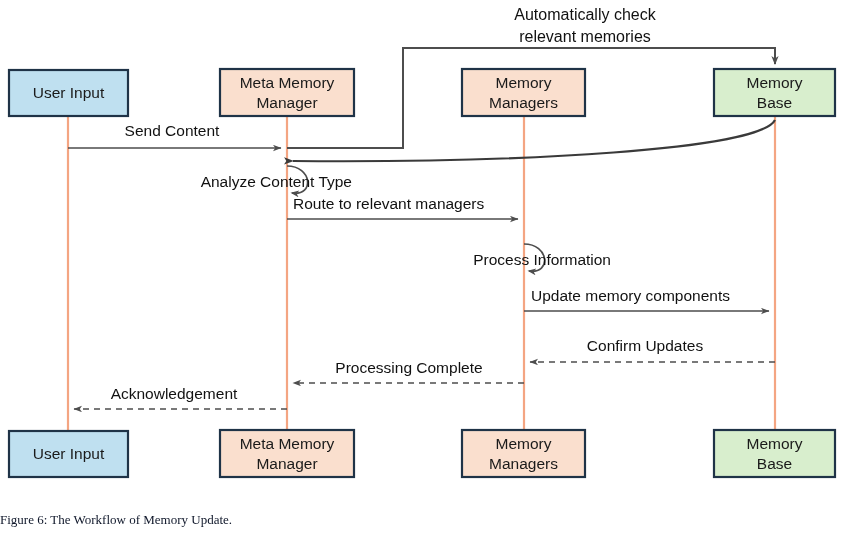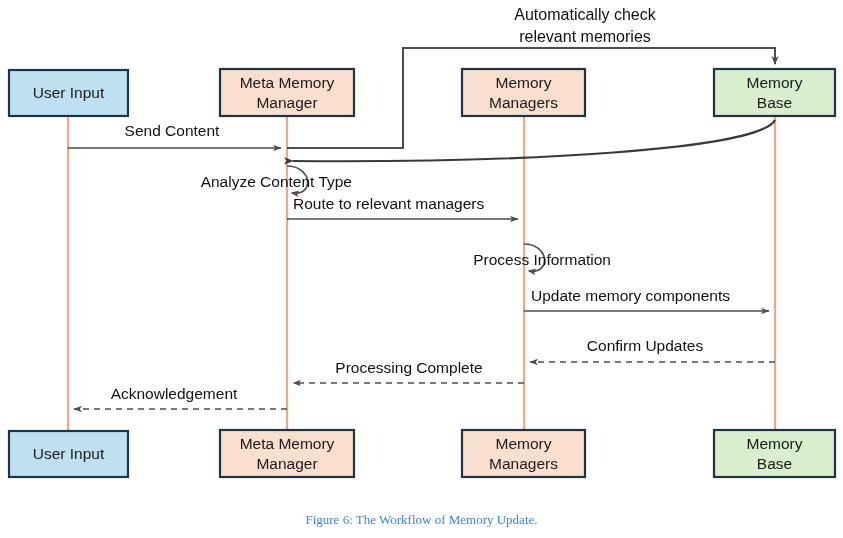--- a/index.html
+++ b/index.html
@@ -77,24 +77,23 @@
     font-family: "Liberation Sans", sans-serif;
     font-size: 16px;
     fill: #111111;
     text-anchor: middle;
     dominant-baseline: middle;
   }
   .caption {
     position: absolute;
     left: 0;
     width: 843px;
-    text-align: center;
     font-family: "Liberation Serif", serif;
     font-size: 13px;
-    color: #3b82f6;
+    color: #0f172a;
   }
 </style>
 </head>
 <body>
 
 <div id="diagram-root">
 
   <svg class="canvas" viewBox="0 0 843 538" xmlns="http://www.w3.org/2000/svg">
     <defs>
       <marker id="arrow-solid" markerWidth="9" markerHeight="9" refX="8" refY="3.2" orient="auto" markerUnits="userSpaceOnUse">

